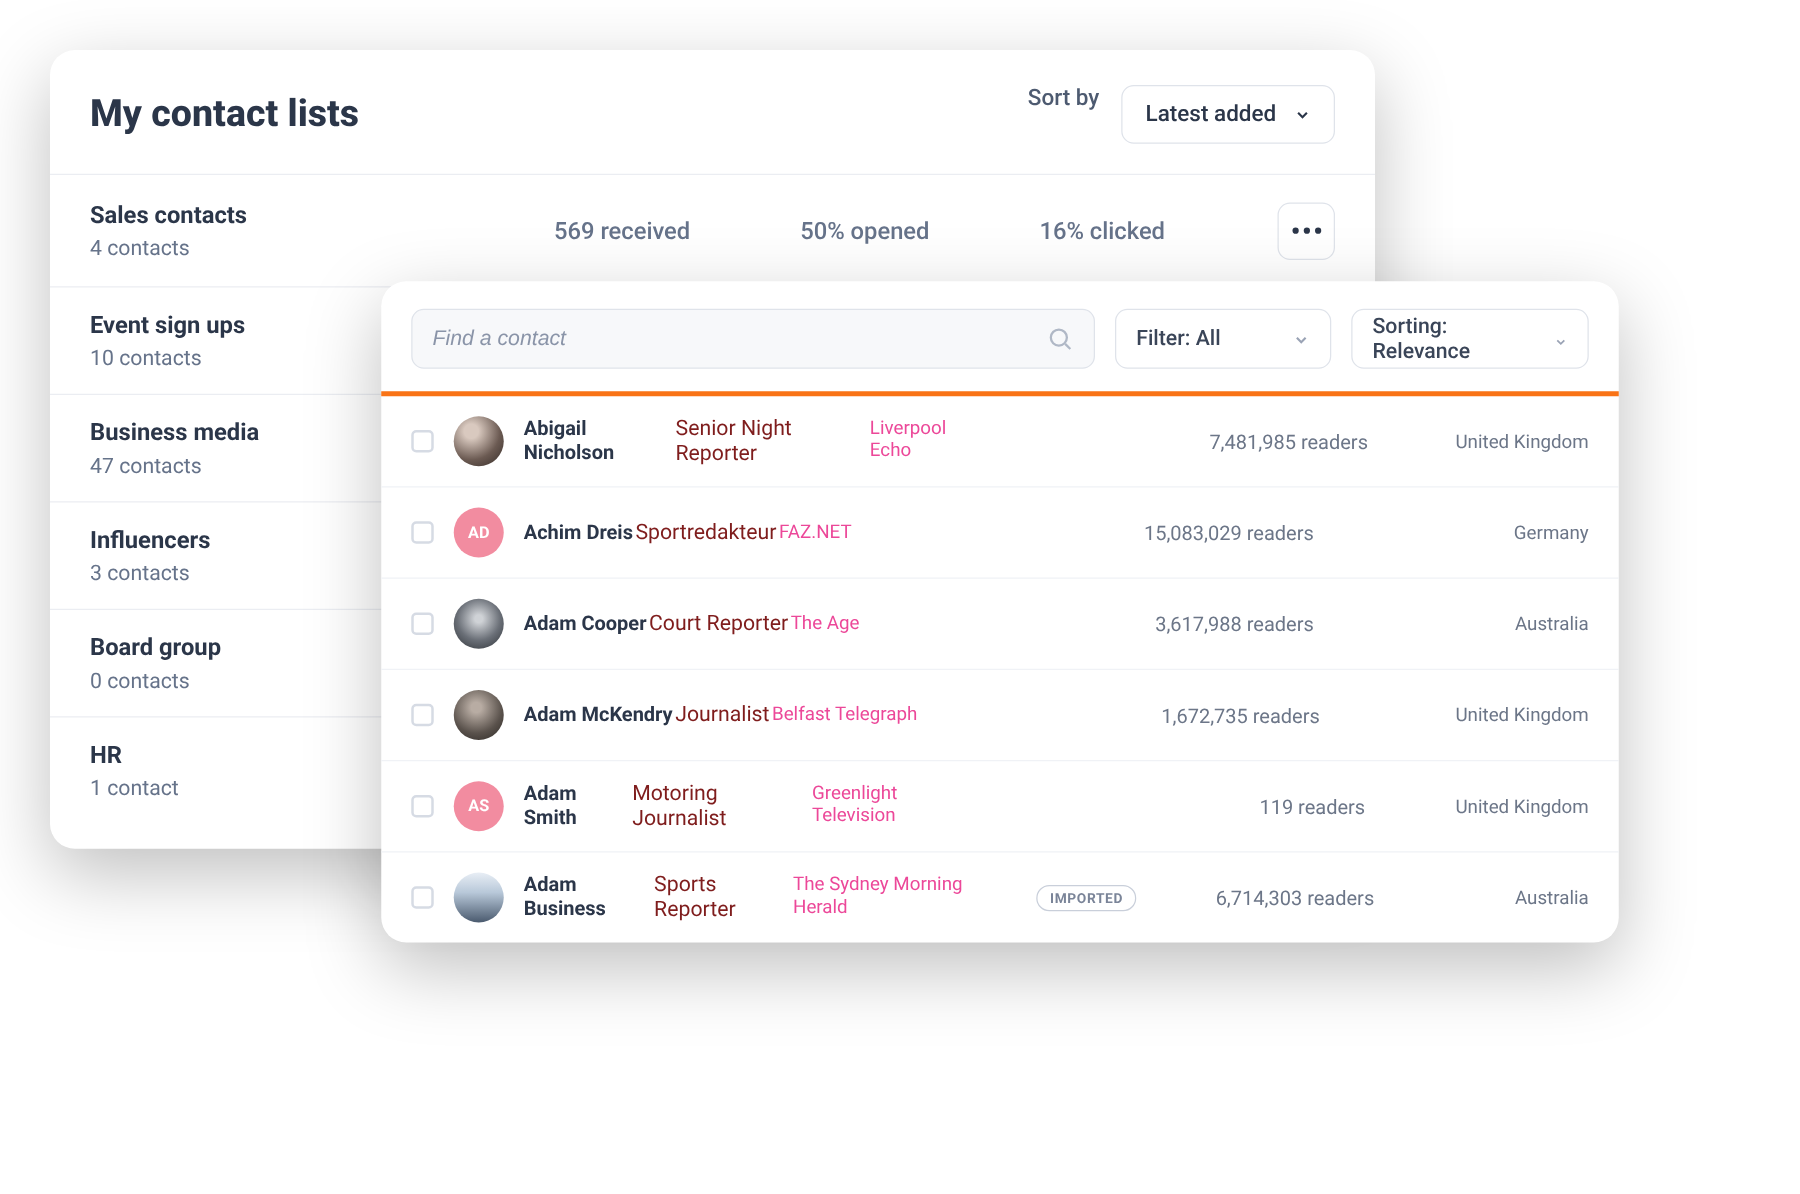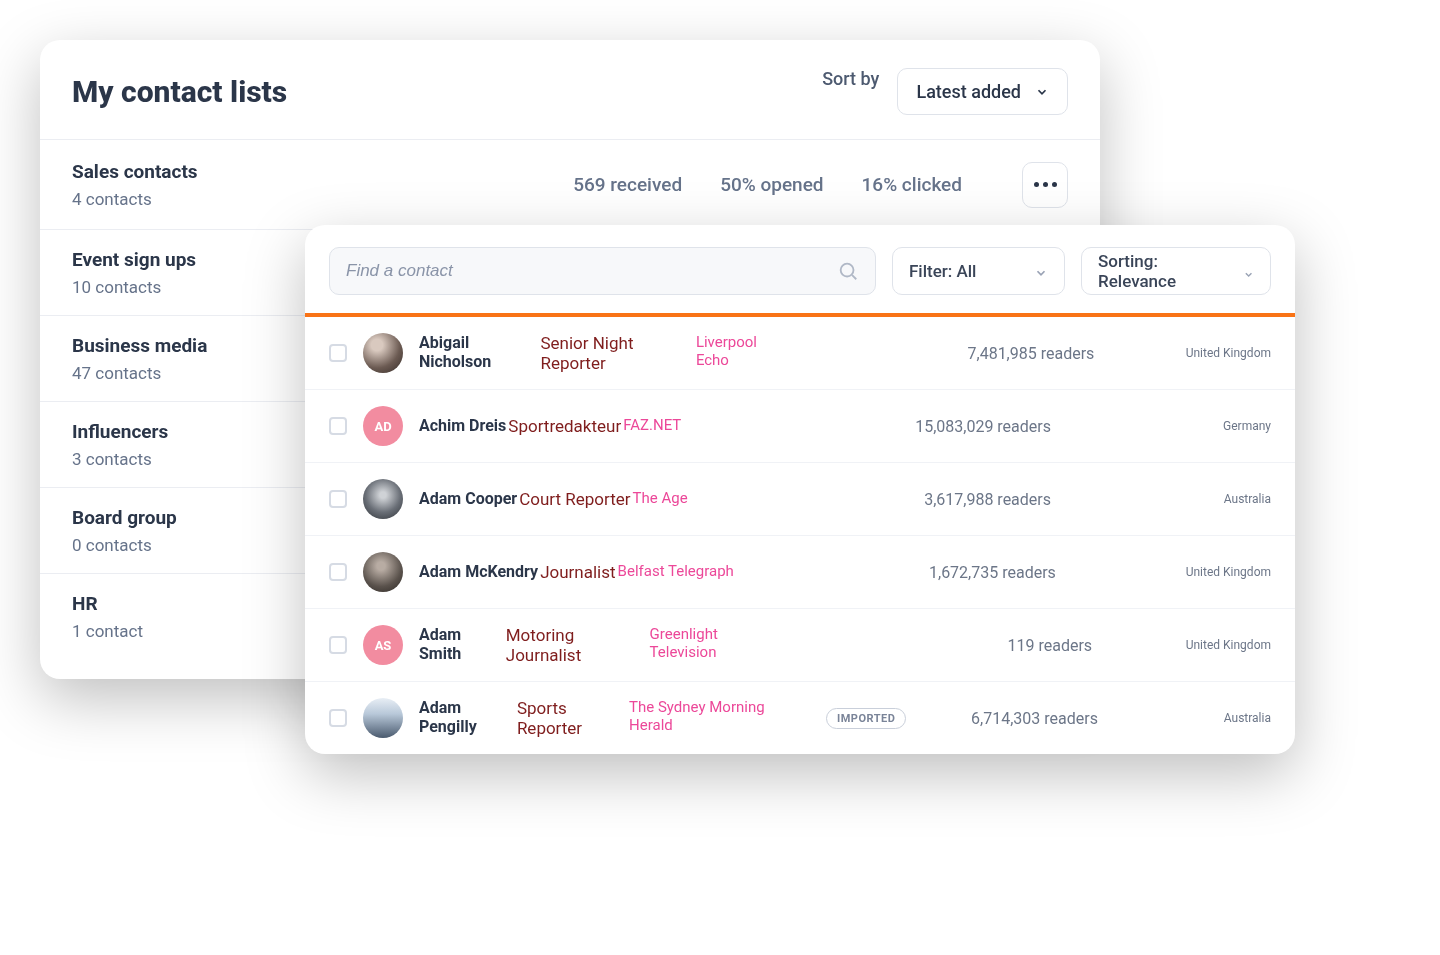--- a/index.html
+++ b/index.html
@@ -80,22 +80,23 @@
       font-size: 19px;
       font-weight: 700;
       color: #2b3649;
     }
     .stats-first-sub {
       font-size: 17px;
       color: #66738a;
     }
     .stats-metrics {
       display: flex;
-      gap: 38px;
+      gap: 88px;
       margin-left: auto;
+      margin-right: 30px;
       font-size: 19px;
       color: #66738a;
       font-weight: 500;
     }
     .more-btn {
       border: 1px solid #dfe3ea;
       border-radius: 10px;
       width: 46px;
       height: 46px;
       display: flex;
@@ -216,21 +217,21 @@
     .imported-badge {
       border: 1px solid #c9cfda;
       border-radius: 999px;
       padding: 3px 10px;
       font-size: 11px;
       font-weight: 700;
       letter-spacing: 0.5px;
       color: #7a8498;
     }
     .readers { width: 190px; text-align:right; font-size:16px; color:#6c7688; }
-    .country { width: 170px; text-align:right; font-size:12px; color:#6c7688; margin-left:auto; }
+    .country { width: 170px; text-align:right; font-size:15px; color:#6c7688; margin-left:auto; }
   </style>
 </head>
 <body>
 
 <div class="card lists-card">
   <div class="lists-header">
     <div class="lists-title">My contact lists</div>
     <div class="sort-group">
       <span class="sort-label">Sort by</span>
       <div class="sort-dropdown">
@@ -373,21 +374,21 @@
           <div class="contact-org">Greenlight Television</div>
         </div>
         <div class="badge-slot"></div>
         <div class="readers">119 readers</div>
         <div class="country">United Kingdom</div>
       </div>
       <div class="contact-row">
         <div class="cb"></div>
         <div class="avatar av-photo4"></div>
         <div class="contact-info">
-          <div class="contact-name">Adam Pengilly</div>
+          <div class="contact-name">Adam Business</div>
           <div class="contact-role">Sports Reporter</div>
           <div class="contact-org">The Sydney Morning Herald</div>
         </div>
         <div class="badge-slot">
           <span class="imported-badge">IMPORTED</span>
         </div>
         <div class="readers">6,714,303 readers</div>
         <div class="country">Australia</div>
       </div>
     </div>

